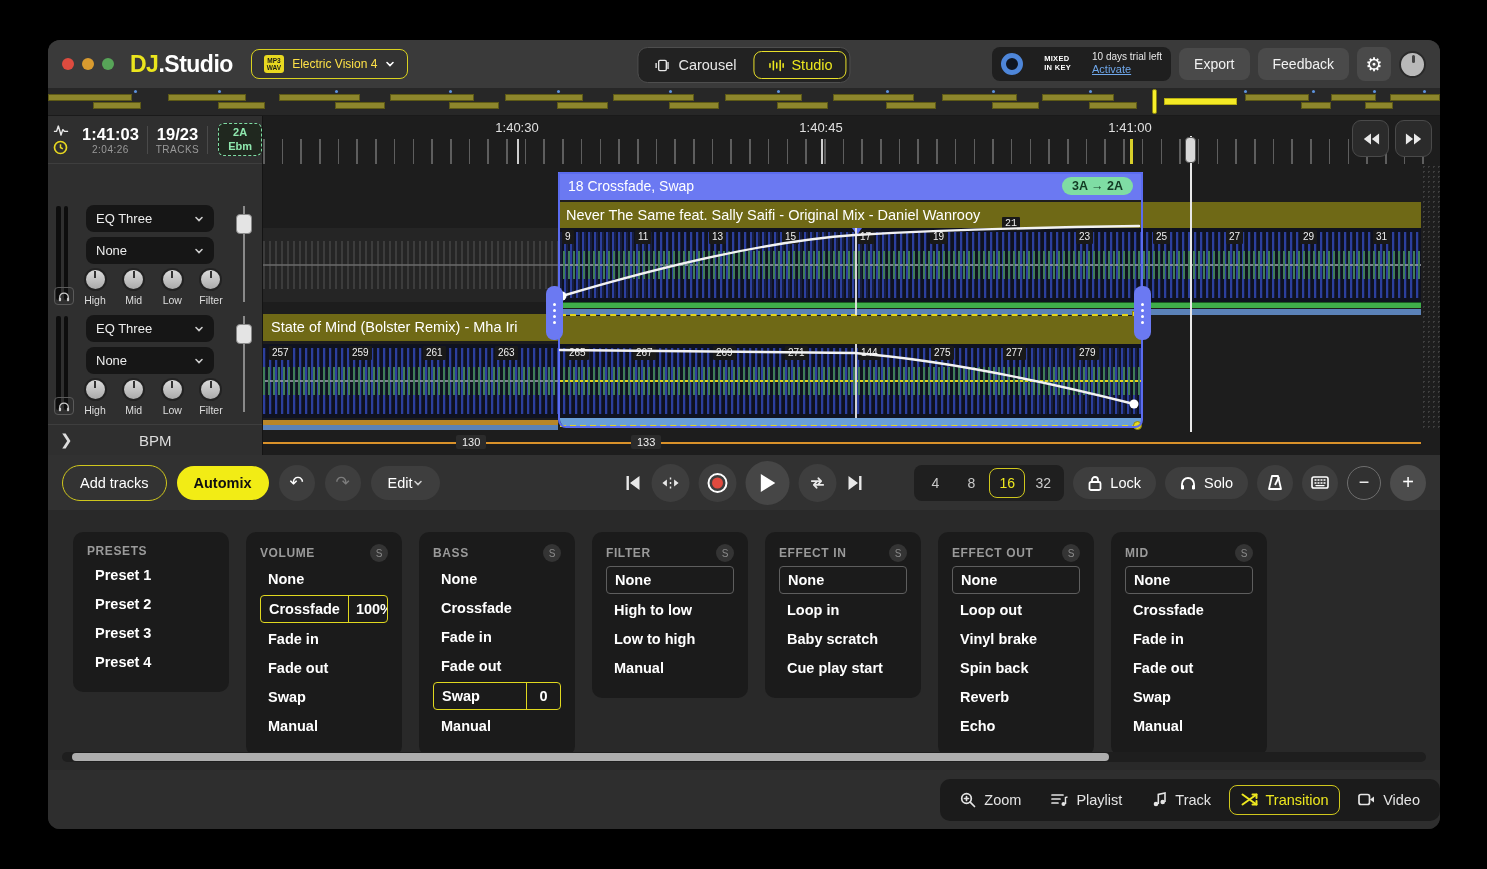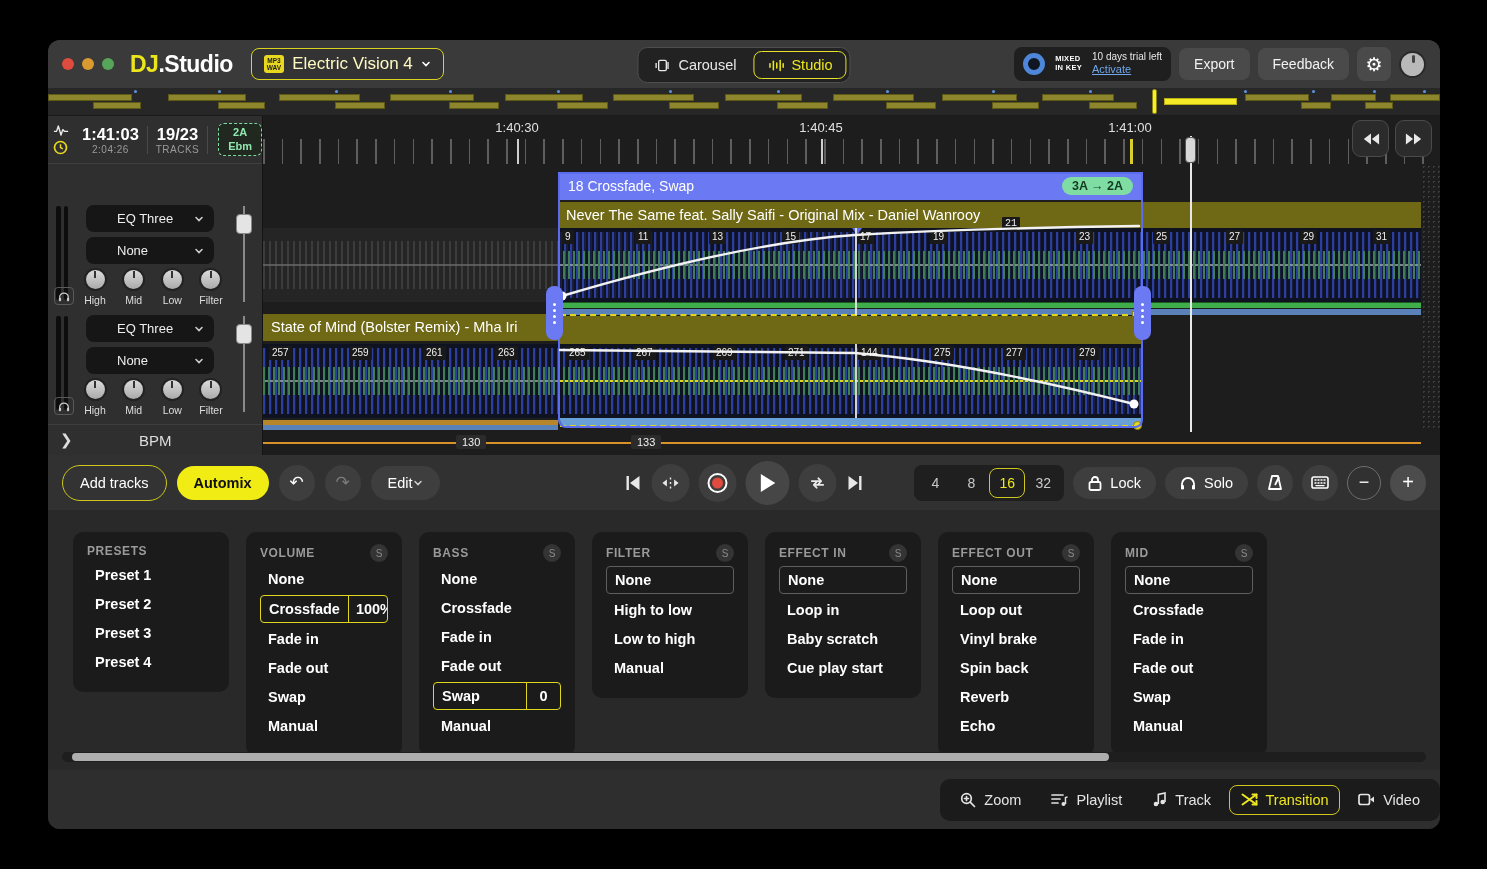--- a/index.html
+++ b/index.html
@@ -7,27 +7,27 @@
   .win { position:absolute; left:48px; top:40px; width:1392px; height:789px; background:#2e2e2e; border-radius:12px; overflow:hidden; box-shadow:0 10px 40px rgba(0,0,0,.8); }
 
   
   .topbar { position:absolute; left:0; top:0; width:100%; height:48px; background:#3a3a3a; display:flex; align-items:center; padding:0 14px; }
   .lights { display:flex; gap:8px; margin-right:16px; }
   .light { width:12px; height:12px; border-radius:50%; }
   .logo { font-size:23px; font-weight:bold; letter-spacing:-0.5px; margin-right:18px; }
   .logo .dj { color:#ebe51d; } .logo .st { color:#fff; }
   .proj { display:flex; align-items:center; gap:8px; border:1.5px solid #d9d21f; border-radius:8px; padding:5px 12px; background:#333; cursor:pointer; }
   .fmtbadge { background:#e8d820; color:#1a1a1a; font-size:6.5px; font-weight:bold; line-height:1.1; border-radius:3px; padding:2px 3px; text-align:center; }
-  .proj .pname { color:#fef9c3; font-size:17px; }
+  .proj .pname { color:#fde047; font-size:12px; }
   .chev { width:10px; height:10px; }
   .modes { position:absolute; left:50%; transform:translateX(-50%); top:7px; display:flex; gap:4px; background:#222; border:1px solid #4e4e4e; border-radius:10px; padding:3px; }
   .modebtn { display:flex; align-items:center; gap:7px; padding:5px 13px; border-radius:8px; color:#e8e8e8; font-size:14.5px; cursor:pointer; }
   .modebtn.active { border:1.5px solid #e8e02a; color:#ede71f; }
   .topright { margin-left:auto; display:flex; align-items:center; gap:8px; }
-  .mik { display:flex; align-items:center; gap:10px; background:#1f1f1f; border-radius:8px; padding:4px 9px; }
+  .mik { display:flex; align-items:center; gap:21px; background:#1f1f1f; border-radius:8px; padding:4px 9px; }
   .mik-ring { width:22px; height:22px; border-radius:50%; border:5px solid #4e86d9; background:#0f1622; }
   .mik-brand { color:#fff; font-size:7.5px; font-weight:bold; line-height:1.15; letter-spacing:.3px; }
   .mik-trial { font-size:10px; color:#e8e8e8; line-height:1.25; }
   .mik-trial a { color:#6fa7ea; text-decoration:underline; font-size:11px; }
   .tb-btn { background:#4a4a4a; color:#f2f2f2; font-size:14px; padding:8px 15px; border-radius:8px; cursor:pointer; }
   .gear { width:34px; height:34px; background:#4a4a4a; border-radius:8px; color:#fff; font-size:19px; display:flex; align-items:center; justify-content:center; cursor:pointer; }
   .avatar { width:27px; height:27px; border-radius:50%; background:#b9b9b9; border:2px solid #2a2a2a; position:relative; cursor:pointer; }
   .avatar::after { content:""; position:absolute; left:11px; top:2px; width:2.5px; height:8px; background:#444; border-radius:2px; }
 
   
@@ -47,21 +47,21 @@
   .tbig { color:#fff; font-size:16.5px; font-weight:bold; }
   .tsmall { color:#9a9a9a; font-size:10px; letter-spacing:.5px; }
   .vdiv { width:1px; height:28px; background:#4a4a4a; }
   .keybadge { margin-left:10px; border:1.5px dashed #7fdda4; border-radius:6px; padding:2px 9px; text-align:center; color:#8fe7ae; font-size:11px; font-weight:bold; line-height:1.25; background:#20281f; }
 
   .deck { position:absolute; left:0; width:100%; height:105px; }
   .deck.a { top:86px; } .deck.b { top:196px; }
   .vu { position:absolute; left:8px; top:4px; width:12px; height:94px; display:flex; gap:3px; }
   .vu div { width:4.5px; height:100%; background:#0d0d0d; border-radius:2px; }
   .dsel { position:absolute; left:38px; width:128px; height:27px; background:#161616; border-radius:8px; display:flex; align-items:center; justify-content:space-between; padding:0 10px; cursor:pointer; }
-  .dsel span { color:#eee; font-size:13px;margin-left:21px; }
+  .dsel span { color:#eee; font-size:13px; }
   .knobs { position:absolute; left:30px; top:66px; width:150px; display:flex; justify-content:space-between; }
   .knob { display:flex; flex-direction:column; align-items:center; width:34px; }
   .knob .cap { width:23px; height:23px; border-radius:50%; background:linear-gradient(#dcdcdc,#aaa); border:2px solid #222; position:relative; cursor:pointer; }
   .knob .cap::after { content:""; position:absolute; left:8.5px; top:1px; width:2px; height:7px; background:#333; }
   .knob label { color:#ddd; font-size:10.5px; margin-top:3px; }
   .hp { position:absolute; left:6px; bottom:2px; width:20px; height:18px; border:1px solid #5a5a5a; border-radius:4px; display:flex; align-items:center; justify-content:center; cursor:pointer; }
   .fader { position:absolute; right:10px; top:4px; width:16px; height:96px; }
   .fader .rail { position:absolute; left:7px; top:0; width:2px; height:100%; background:#8a8a8a; }
   .fader .hdl { position:absolute; left:0; top:8px; width:16px; height:20px; background:#e4e4e4; border-radius:4px; border:1px solid #888; cursor:pointer; }
   .bpmrow { position:absolute; left:0; bottom:0; width:100%; height:31px; border-top:1px solid #3e3e3e; display:flex; align-items:center; }

